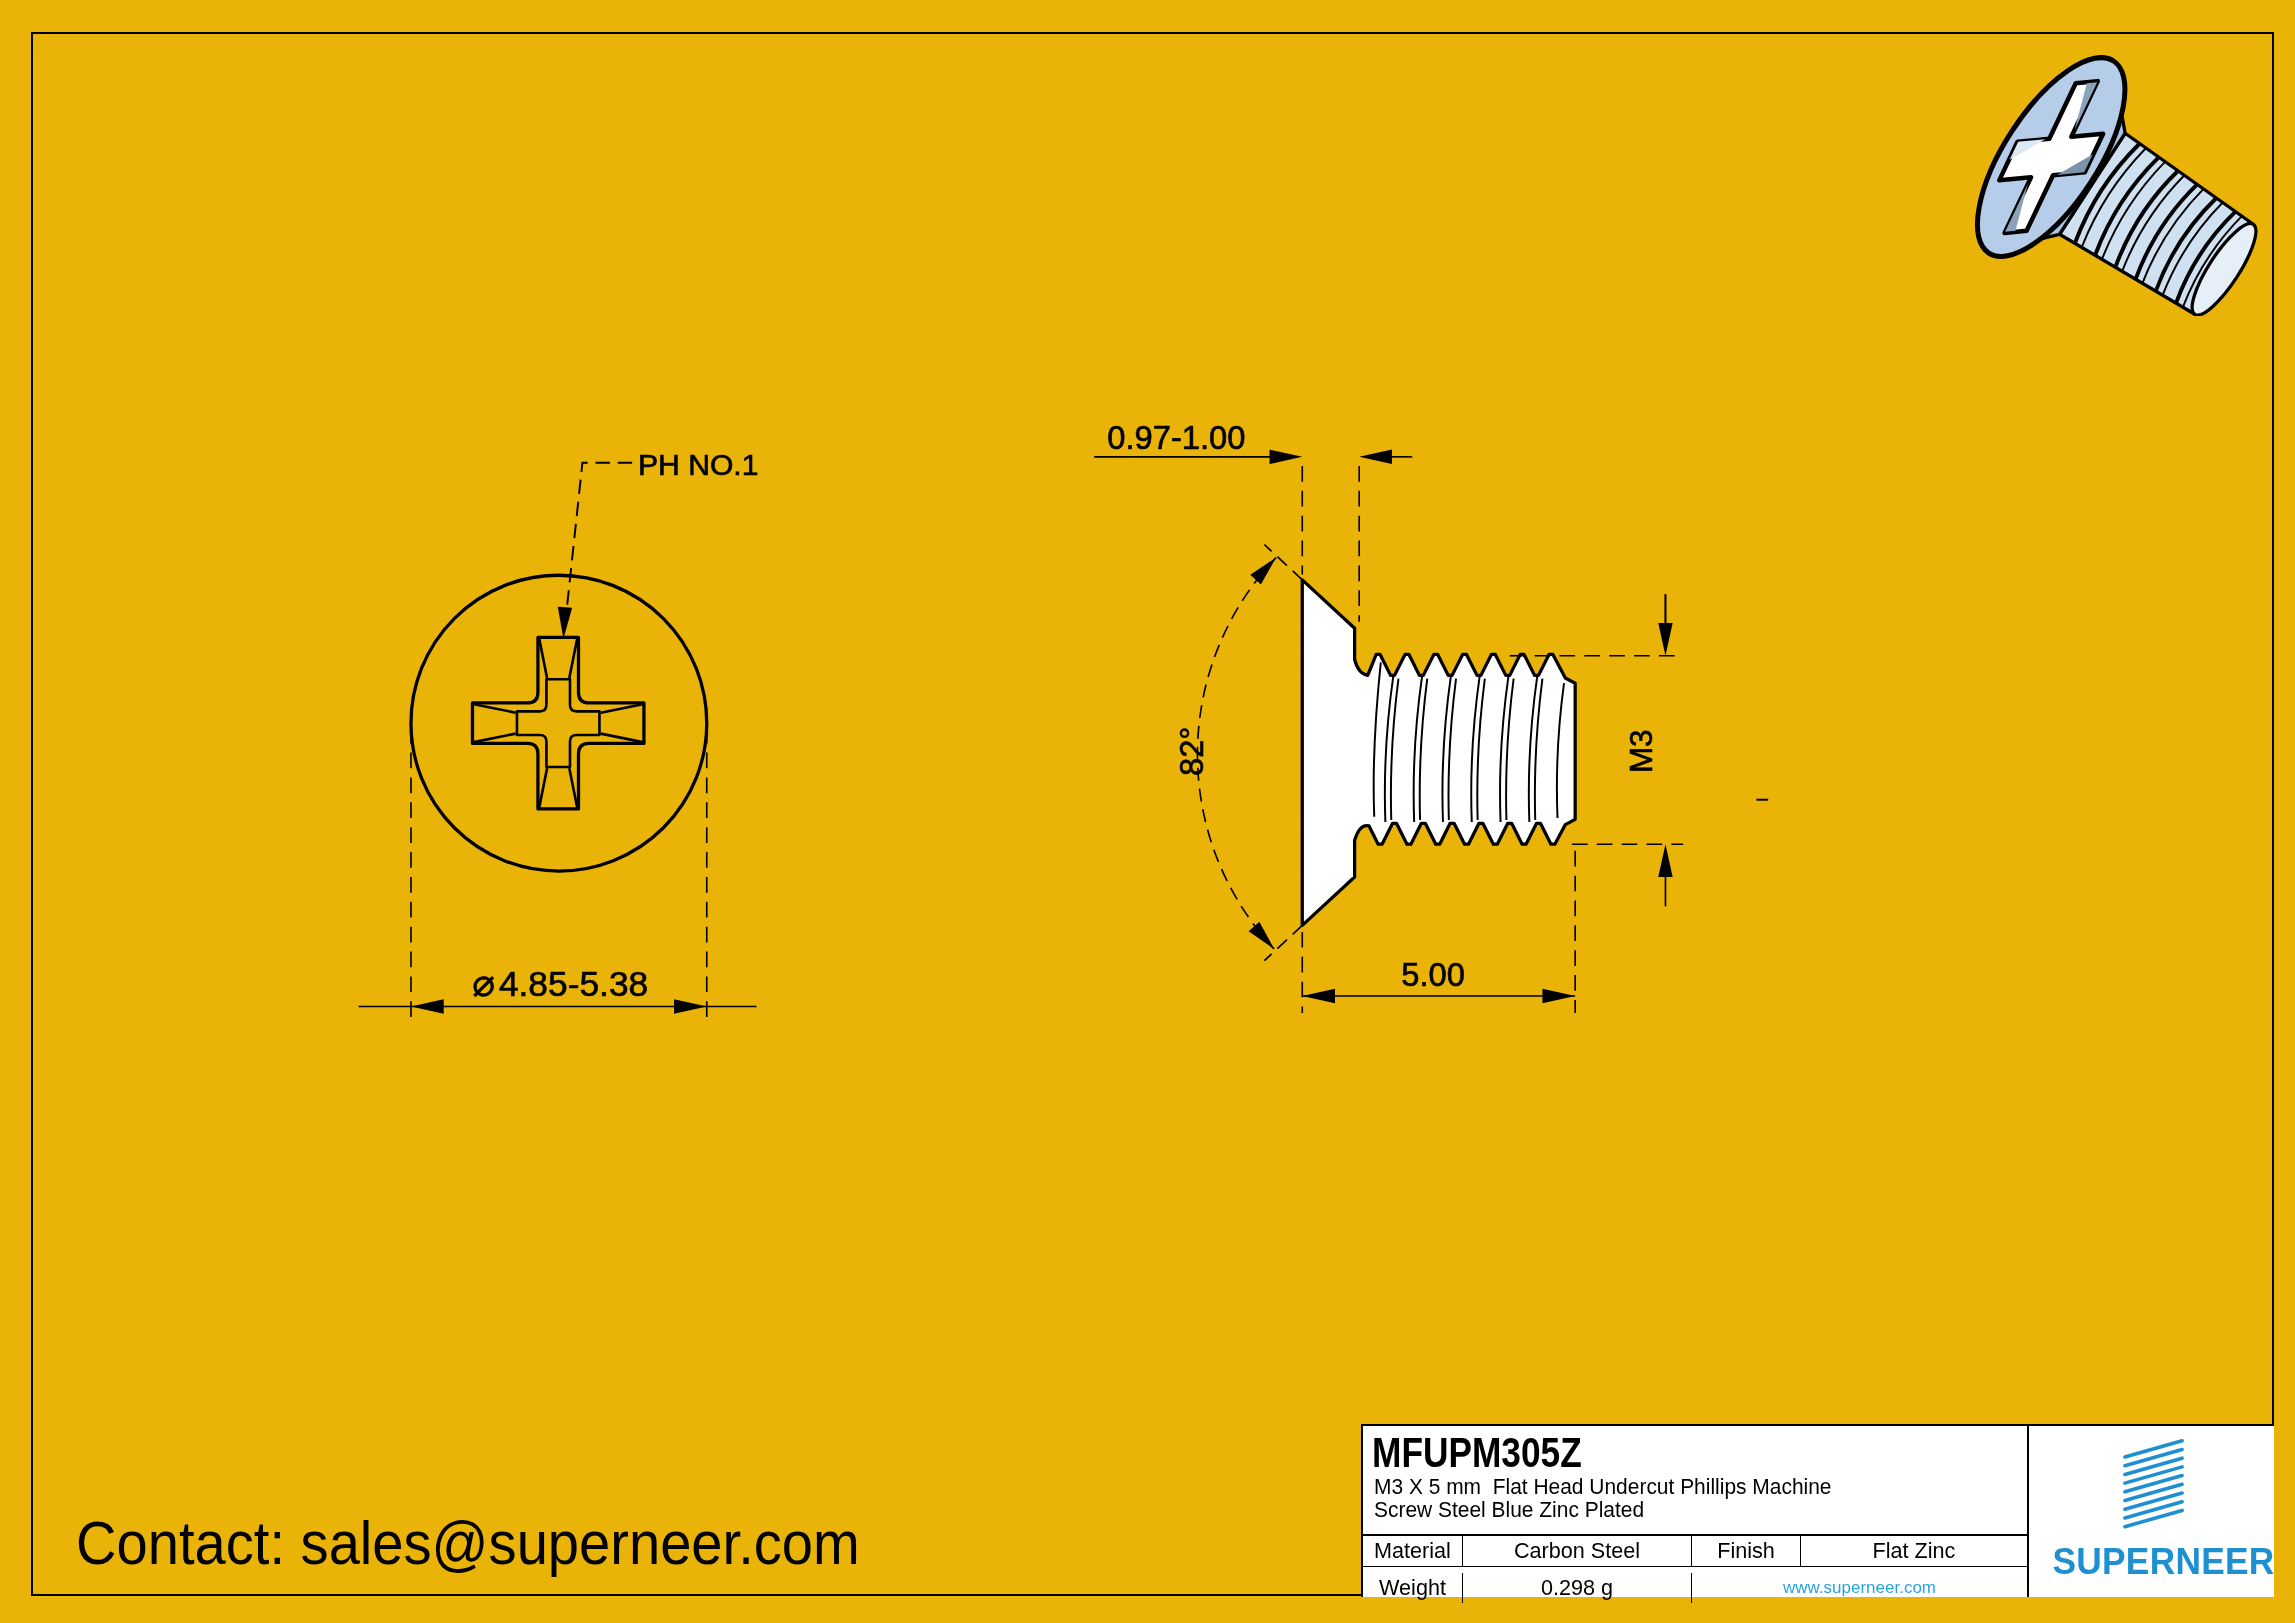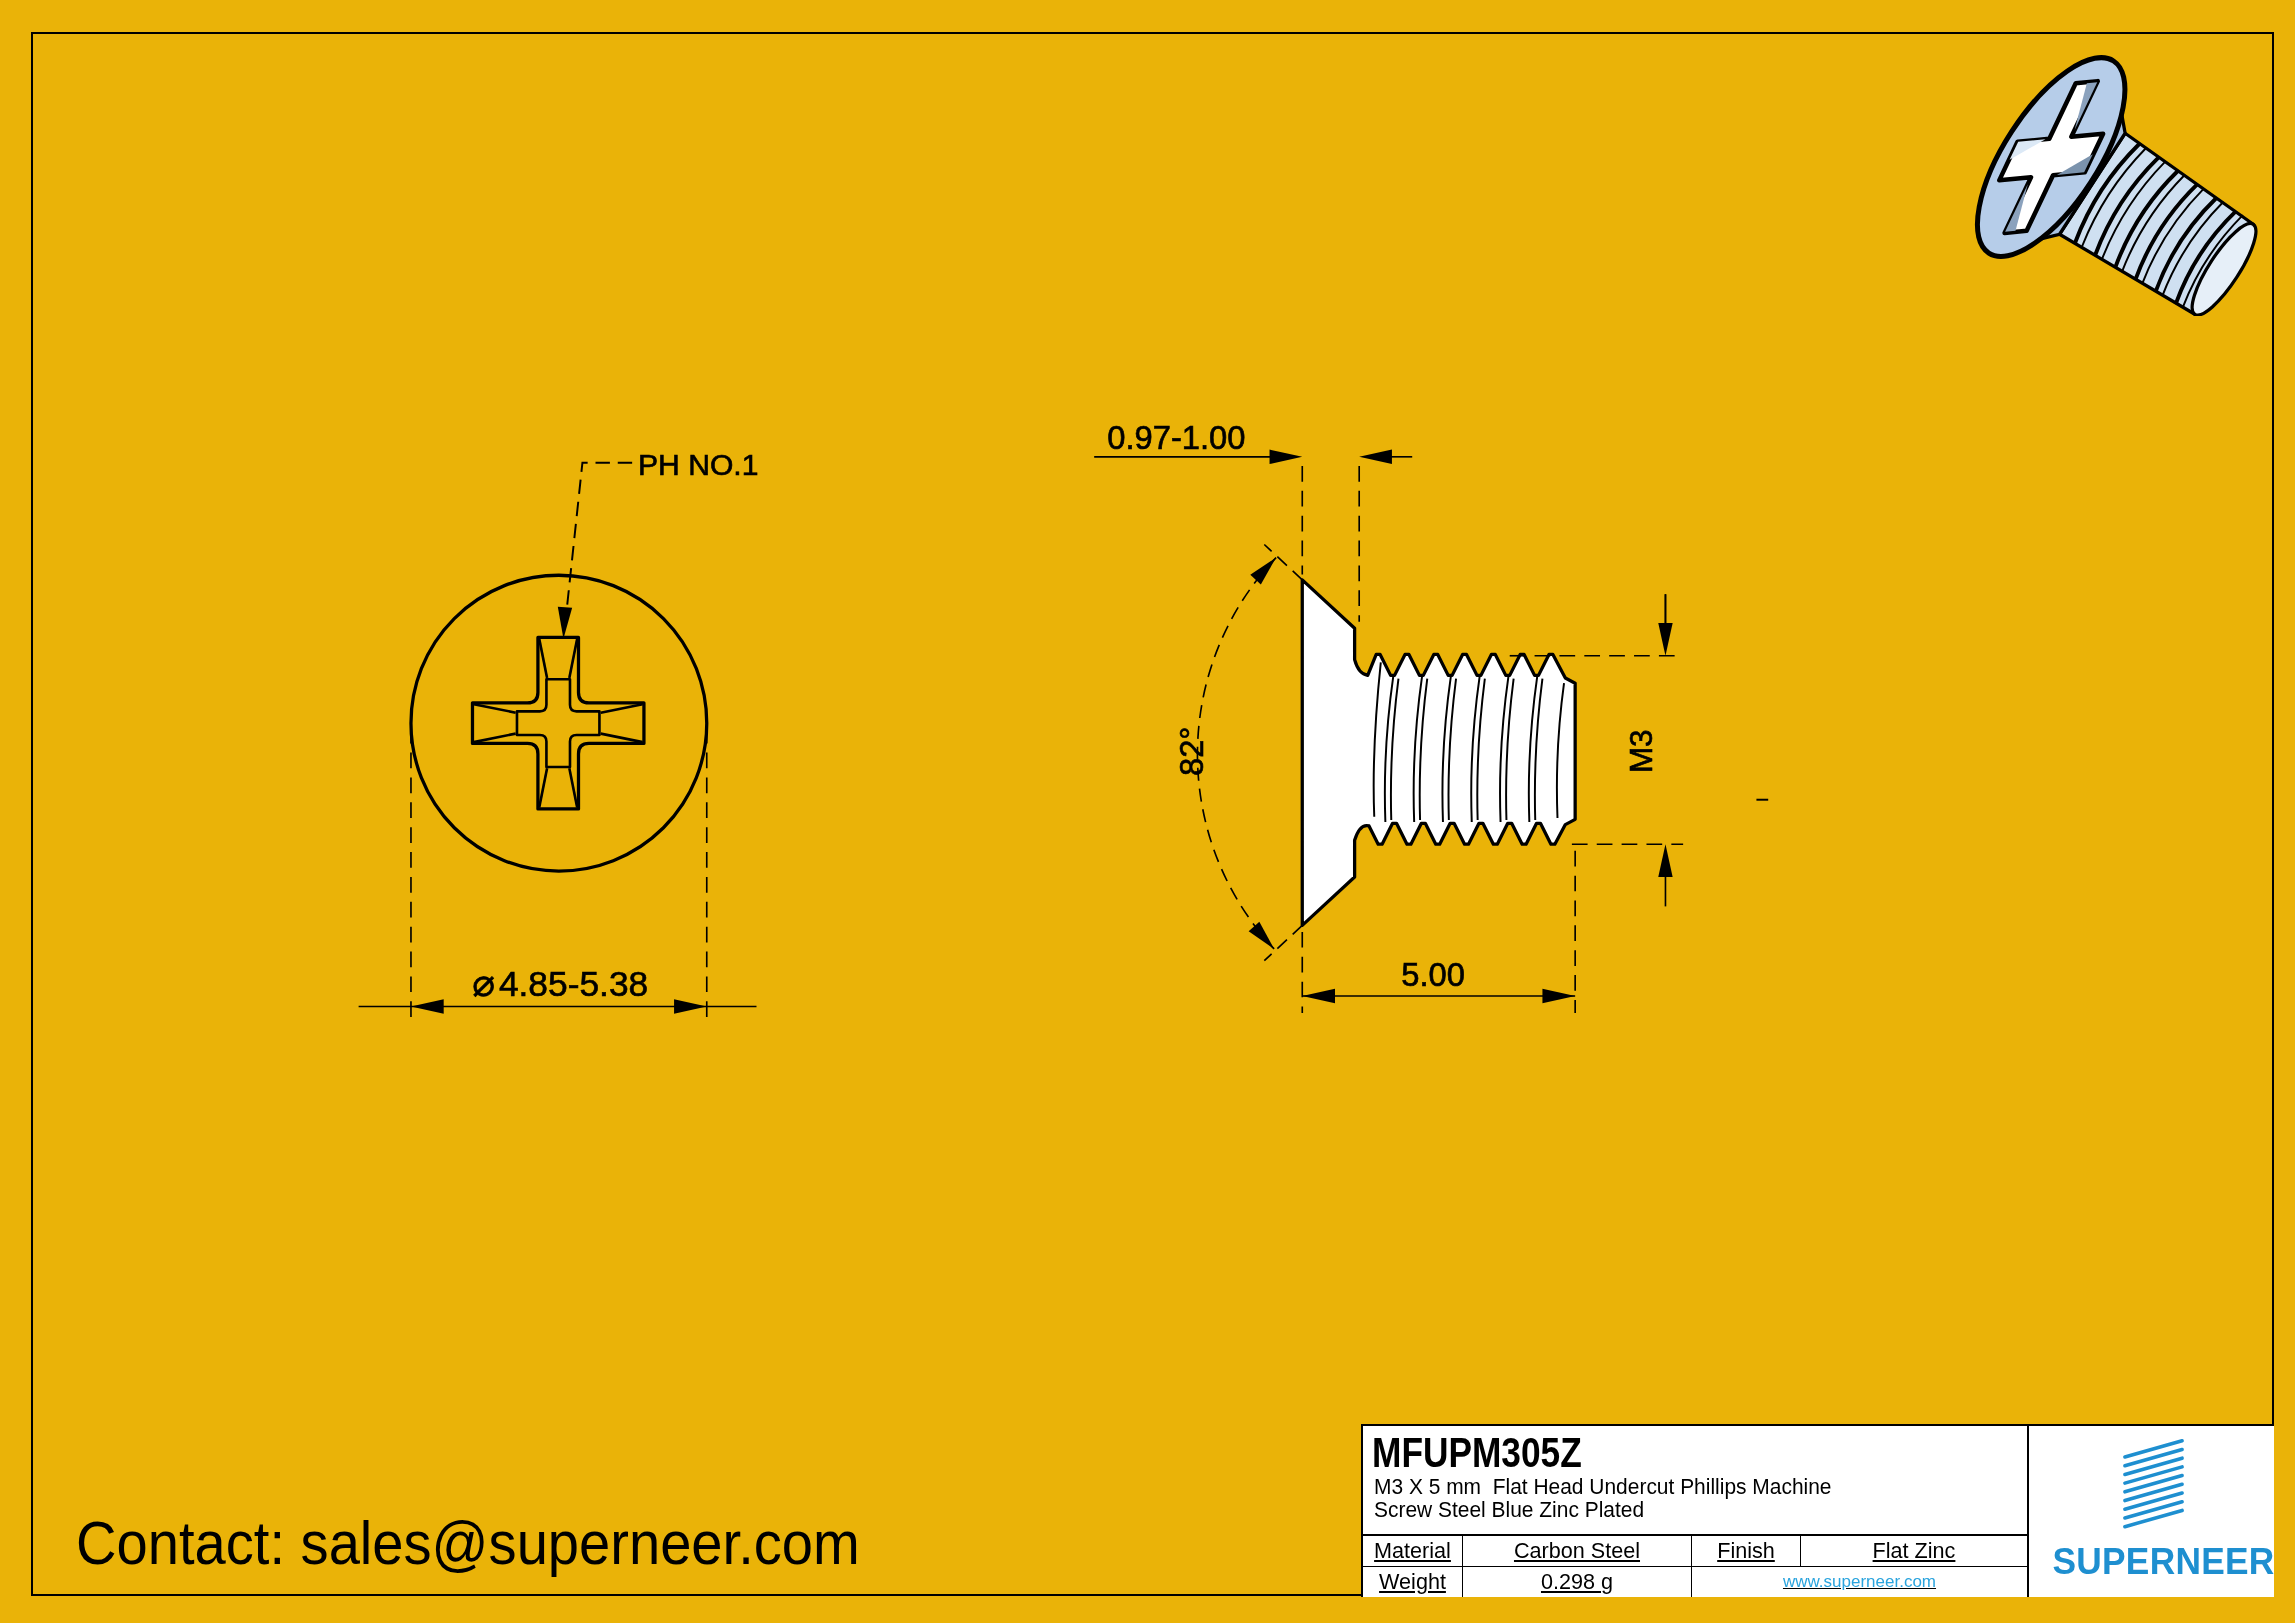--- a/index.html
+++ b/index.html
@@ -35,23 +35,23 @@
     position:absolute;left:10.5px;
     font-size:21.6px;line-height:22px;white-space:pre;
     transform:scaleX(0.97);transform-origin:left top;
   }
   #tb-desc1{top:50px;}
   #tb-desc2{top:73px;}
   #tb-table{
     position:absolute;left:0;top:108px;width:664px;height:63px;
     border-top:2px solid #000;
   }
-  .tb-row{position:absolute;left:0;width:664px;height:30px;display:flex;text-decoration:underline;}
+  .tb-row{position:absolute;left:0;width:664px;height:30px;display:flex;}
   #tb-row1{top:0;border-bottom:1.3px solid #000;}
-  #tb-row2{top:31px;justify-content:space-between;}
+  #tb-row2{top:37px;justify-content:space-between;}
   .tb-cell{
     height:30px;display:flex;align-items:center;justify-content:center;
     border-right:1.3px solid #000;box-sizing:border-box;
     font-size:21.6px;white-space:pre;
   }
   .tb-cell.last{border-right:none;}
   .w-label{width:100px;}
   .w-val1{width:229px;}
   .w-label2{width:109px;}
   .w-val2{width:226px;}

